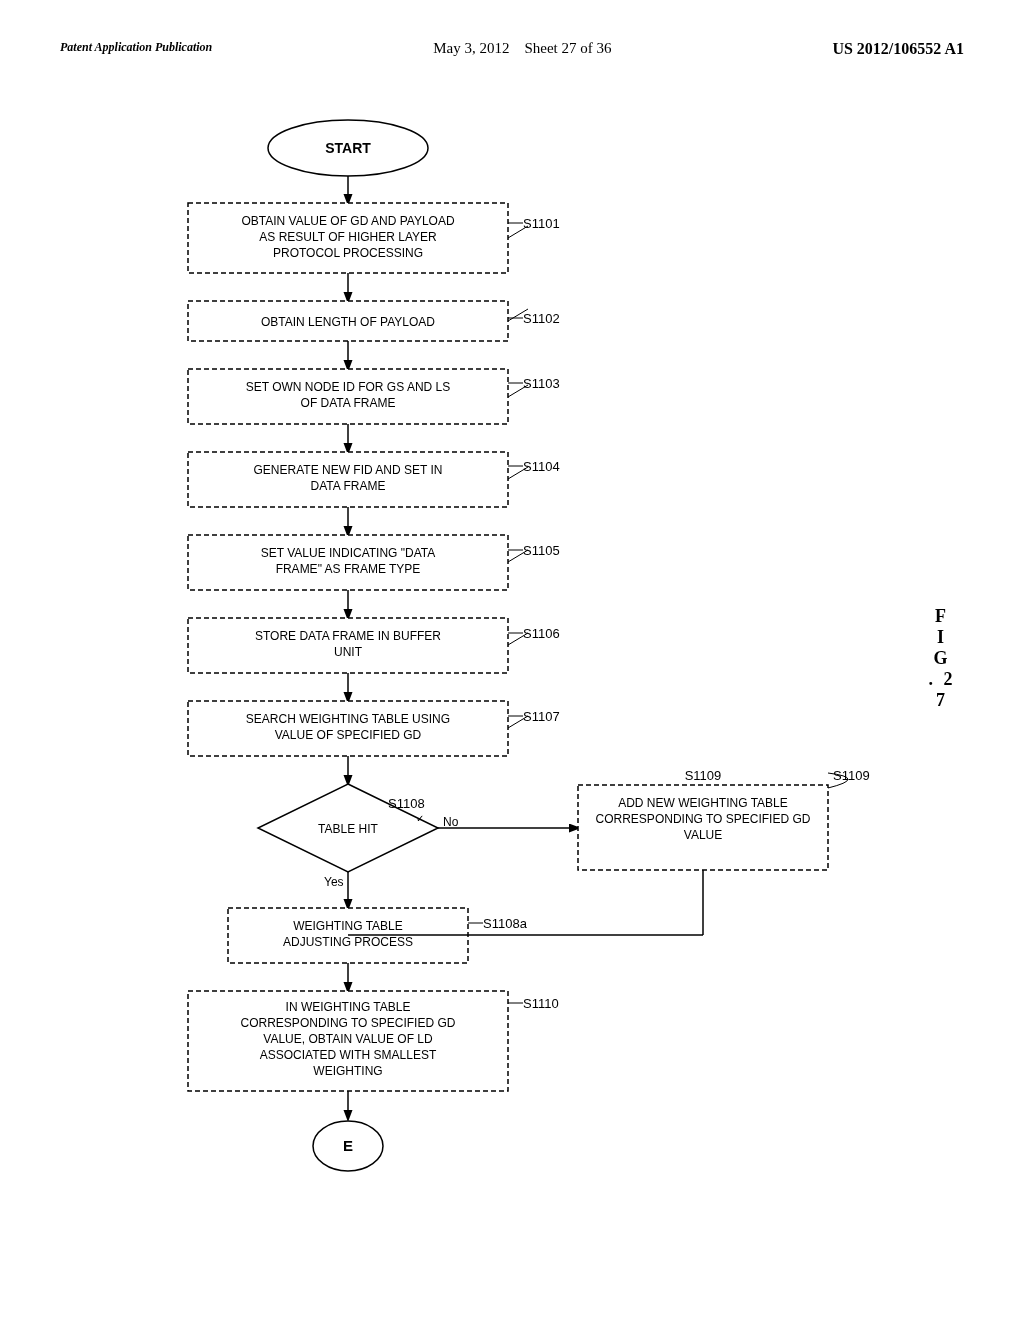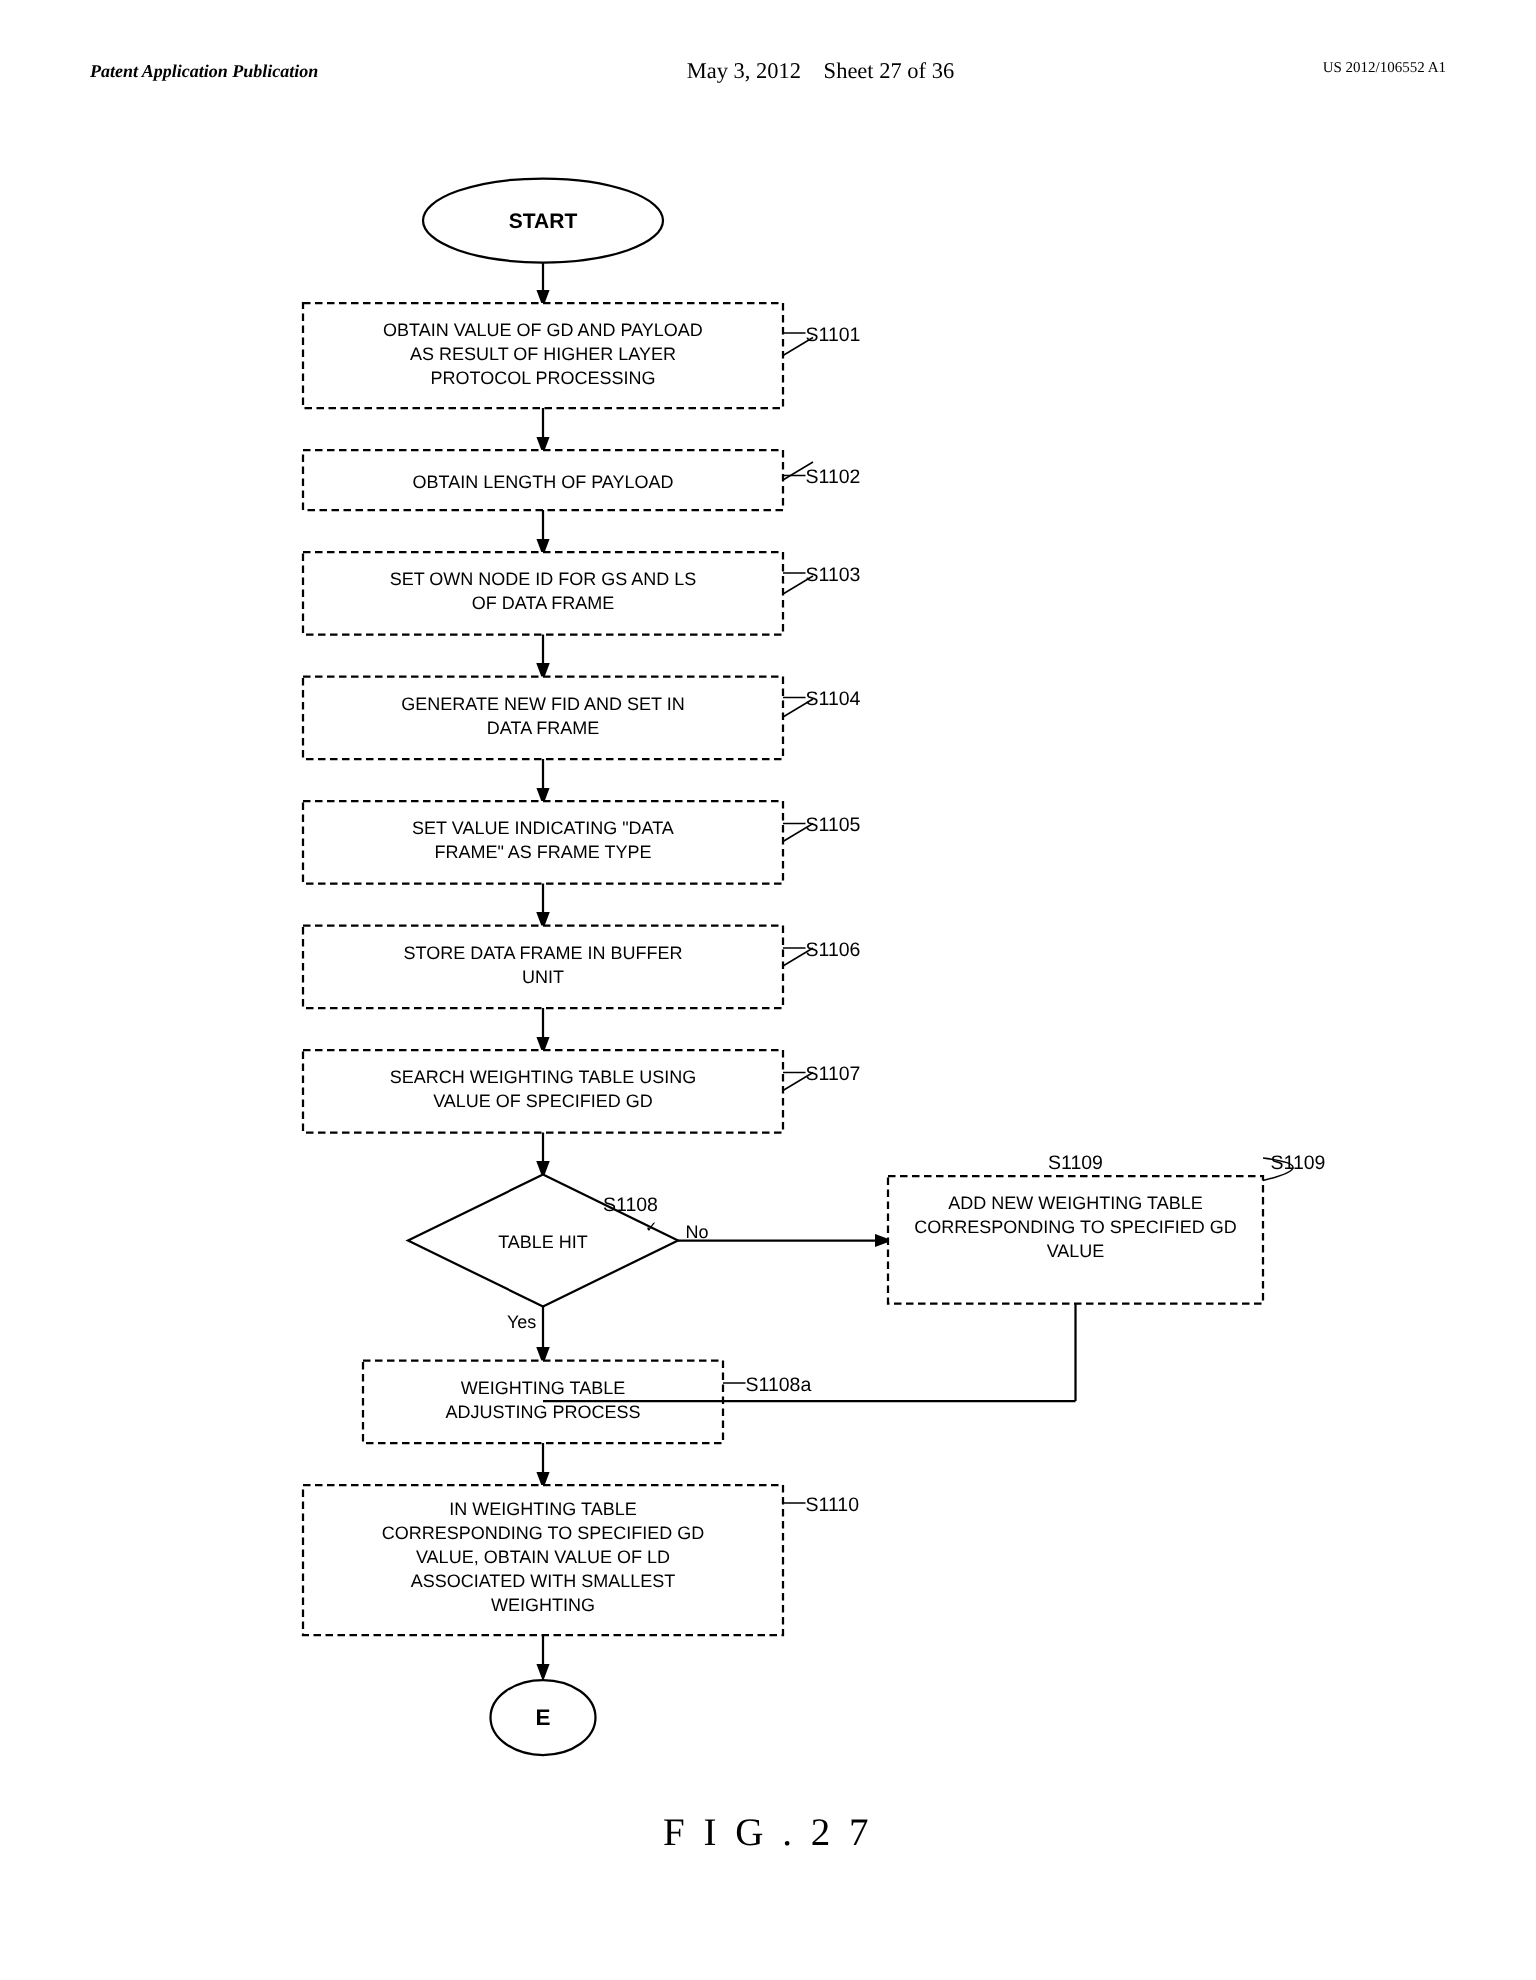--- a/index.html
+++ b/index.html
@@ -25,40 +25,40 @@
       font-weight: bold;
       font-style: italic;
     }
 
     .header-center {
       font-size: 15px;
       text-align: center;
     }
 
     .header-right {
-      font-size: 10px;
-      font-weight: normal;
+      font-size: 16px;
+      font-weight: bold;
     }
 
     .diagram-container {
       display: flex;
-      flex-direction: column;
+      flex-direction: row;
       align-items: center;
       padding: 30px 68px;
       position: relative;
     }
 
     svg {
       overflow: visible;
     }
 
     .fig-label {
       text-align: center;
-      font-size: 26px;
-      font-weight: normal;
+      font-size: 18px;
+      font-weight: bold;
       letter-spacing: 3px;
       margin-top: 20px;
     }
   </style>
 </head>
 <body>
 
 <div class="header">
   <div class="header-left">Patent Application Publication</div>
   <div class="header-center">

